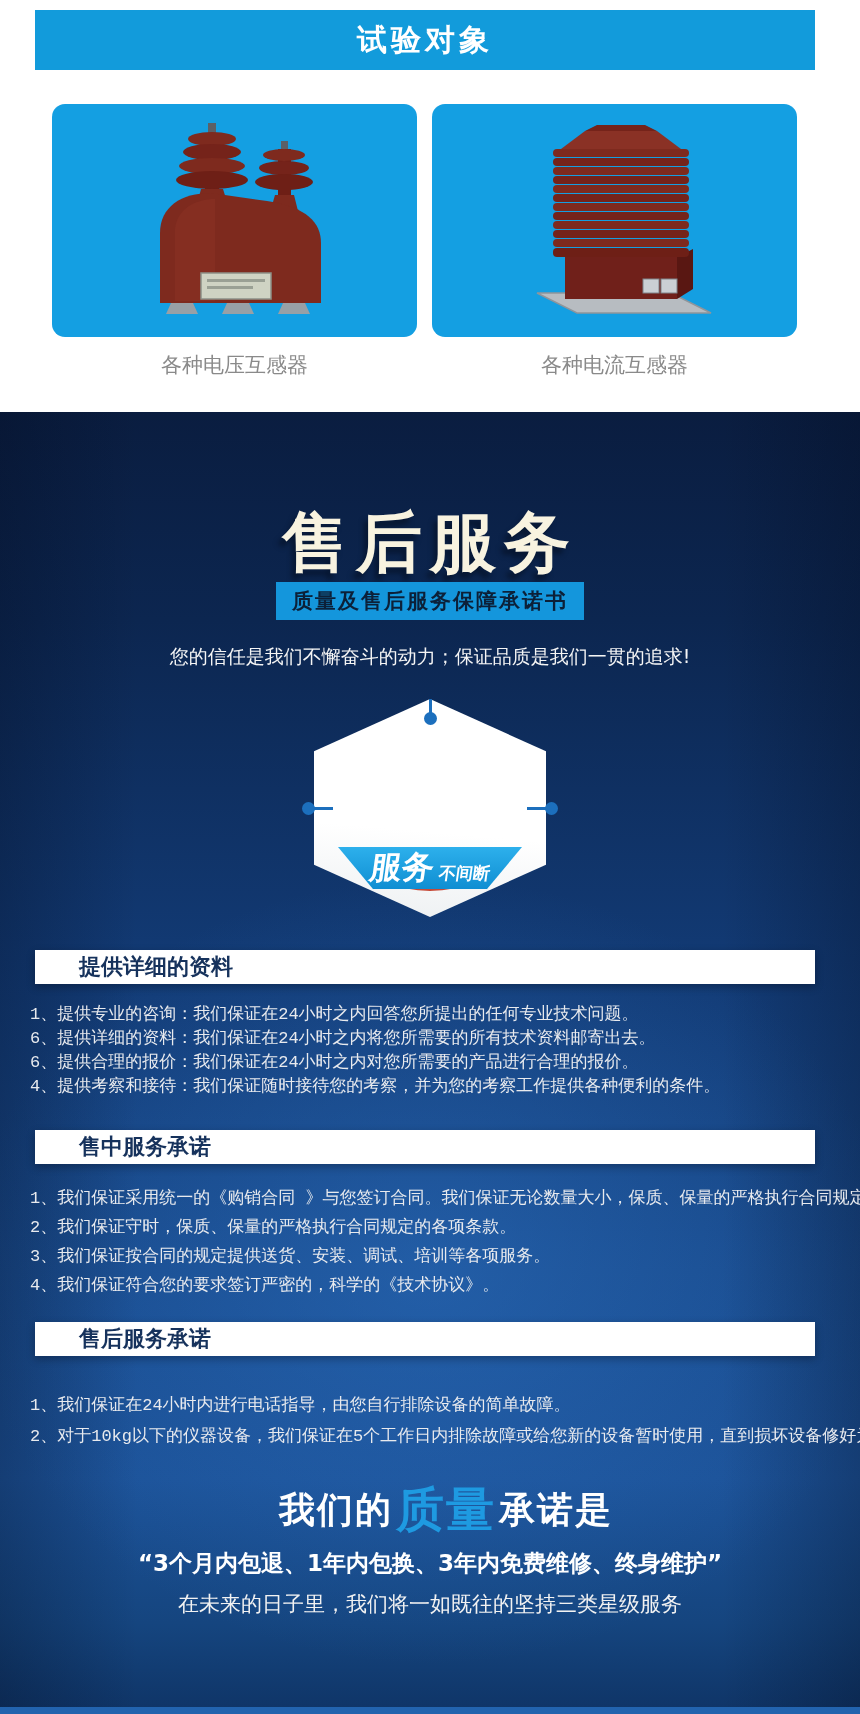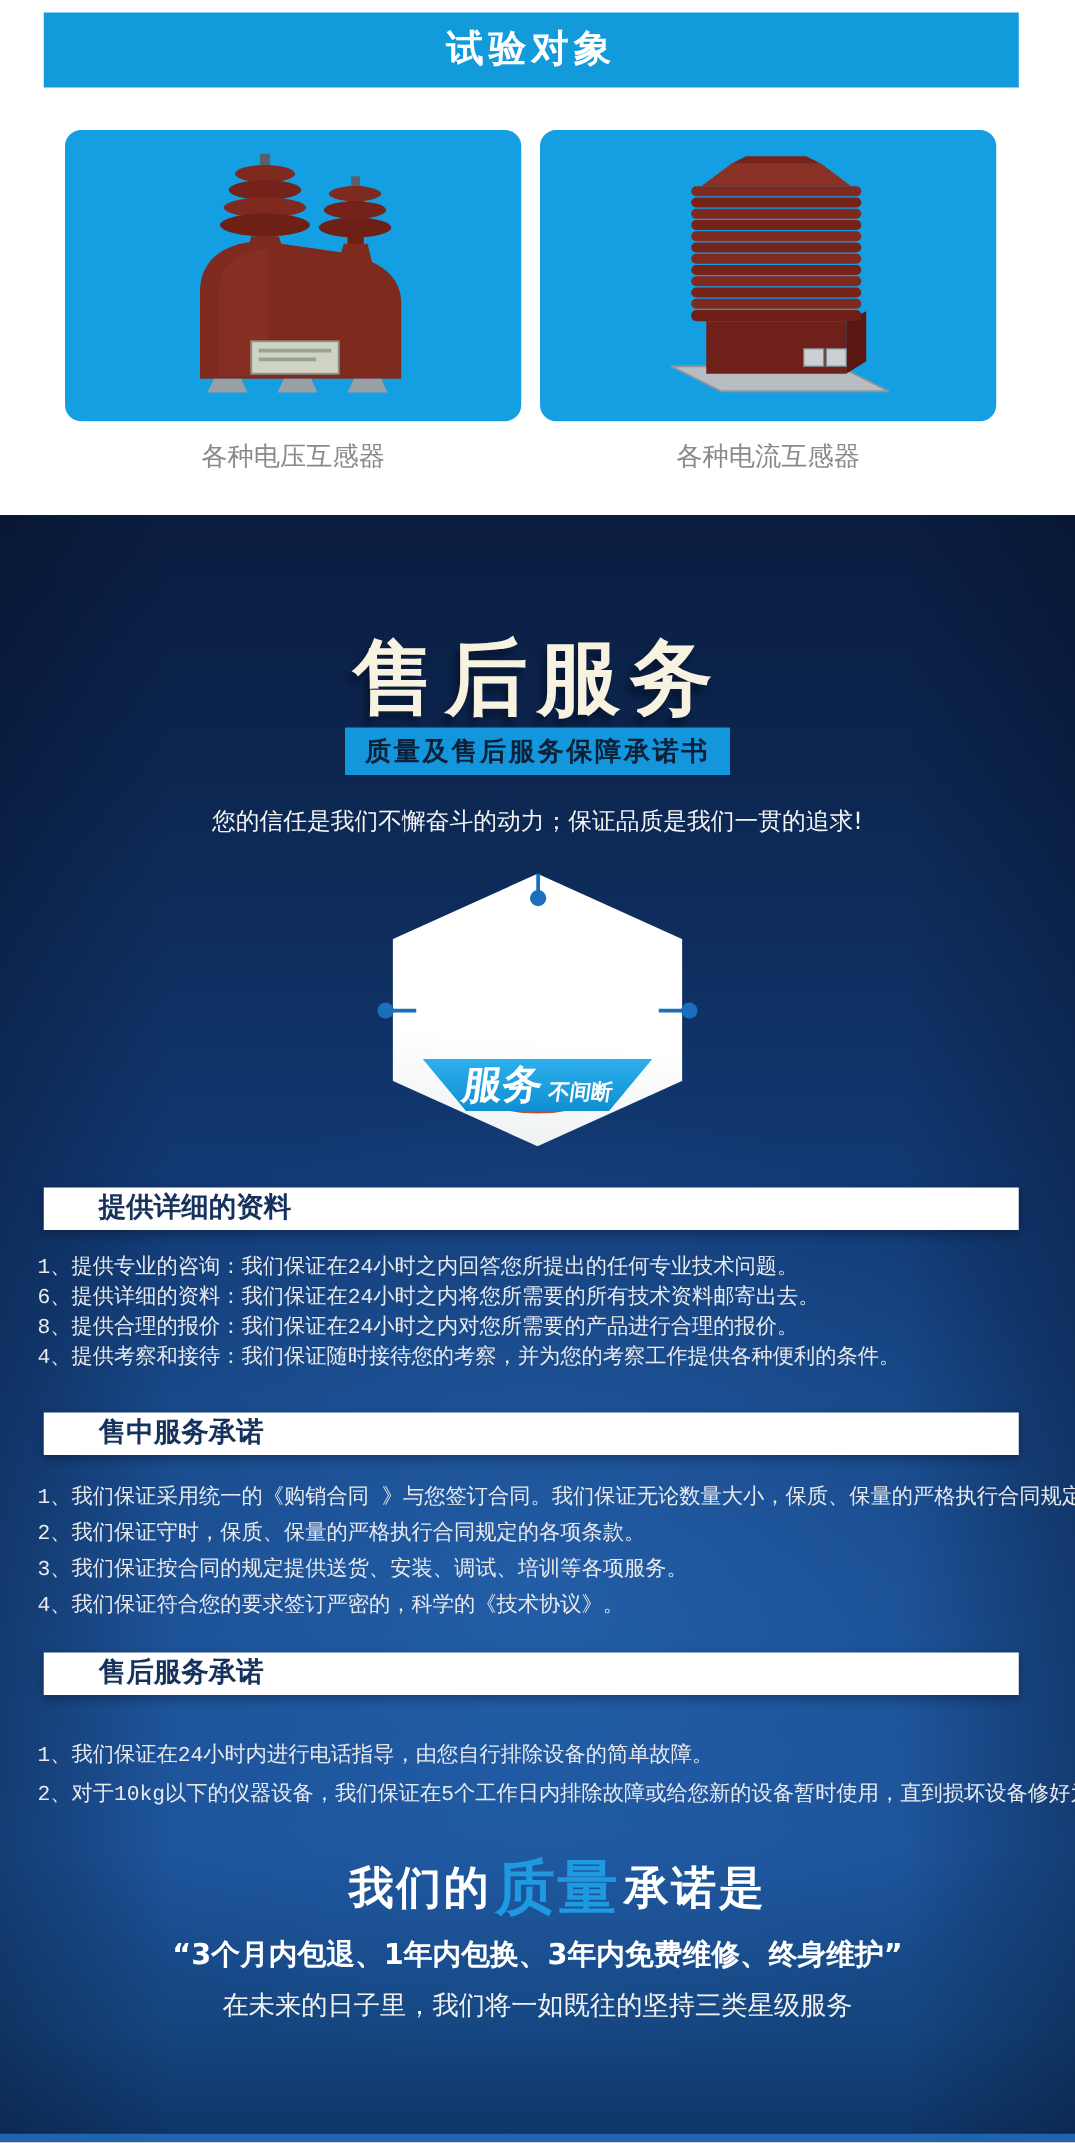--- a/index.html
+++ b/index.html
@@ -179,21 +179,21 @@
         <span class="ribbon-sub">不间断</span>
       </div>
     </div>
 
     <div class="abs block-banner" id="banner-pre">
       <div class="block-heading">提供详细的资料</div>
     </div>
     <div class="abs svc-list" id="list-pre">
       <p>1、提供专业的咨询：我们保证在24小时之内回答您所提出的任何专业技术问题。</p>
       <p>6、提供详细的资料：我们保证在24小时之内将您所需要的所有技术资料邮寄出去。</p>
-      <p>8、提供合理的报价：我们保证在24小时之内对您所需要的产品进行合理的报价。</p>
+      <p>6、提供合理的报价：我们保证在24小时之内对您所需要的产品进行合理的报价。</p>
       <p>4、提供考察和接待：我们保证随时接待您的考察，并为您的考察工作提供各种便利的条件。</p>
     </div>
 
     <div class="abs block-banner" id="banner-mid">
       <div class="block-heading">售中服务承诺</div>
     </div>
     <div class="abs svc-list" id="list-mid">
       <p>1、我们保证采用统一的《购销合同 》与您签订合同。我们保证无论数量大小，保质、保量的严格执行合同规定的各项条款</p>
       <p>2、我们保证守时，保质、保量的严格执行合同规定的各项条款。</p>
       <p>3、我们保证按合同的规定提供送货、安装、调试、培训等各项服务。</p>

